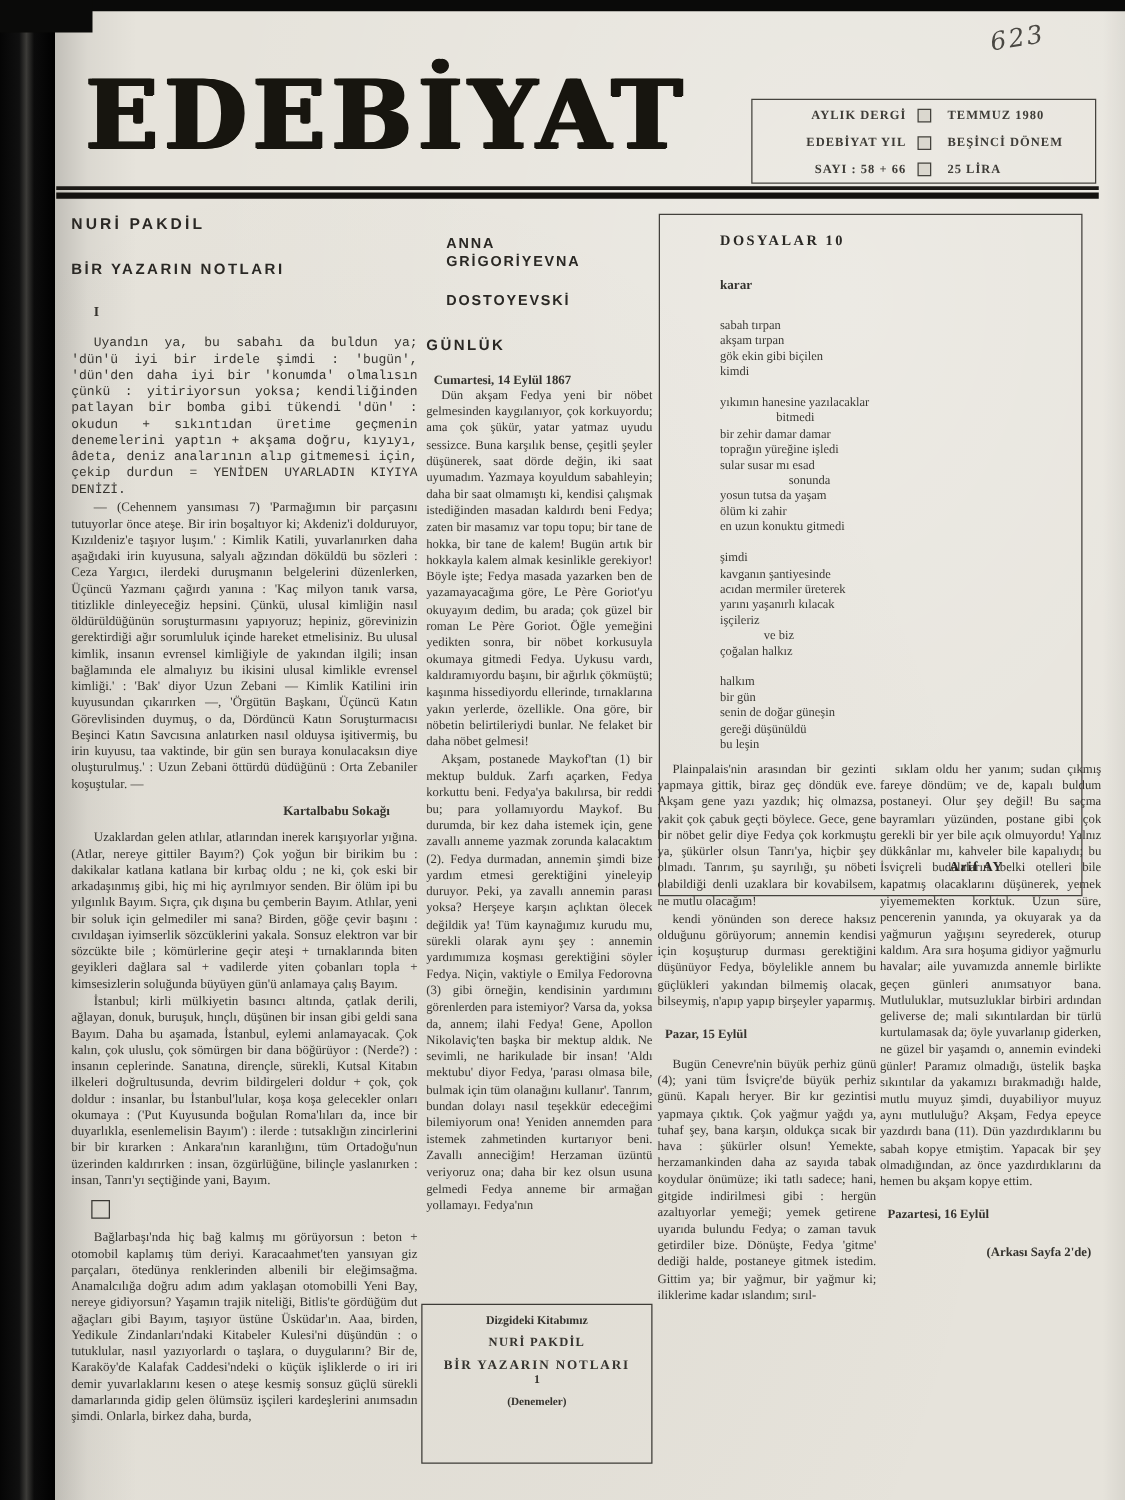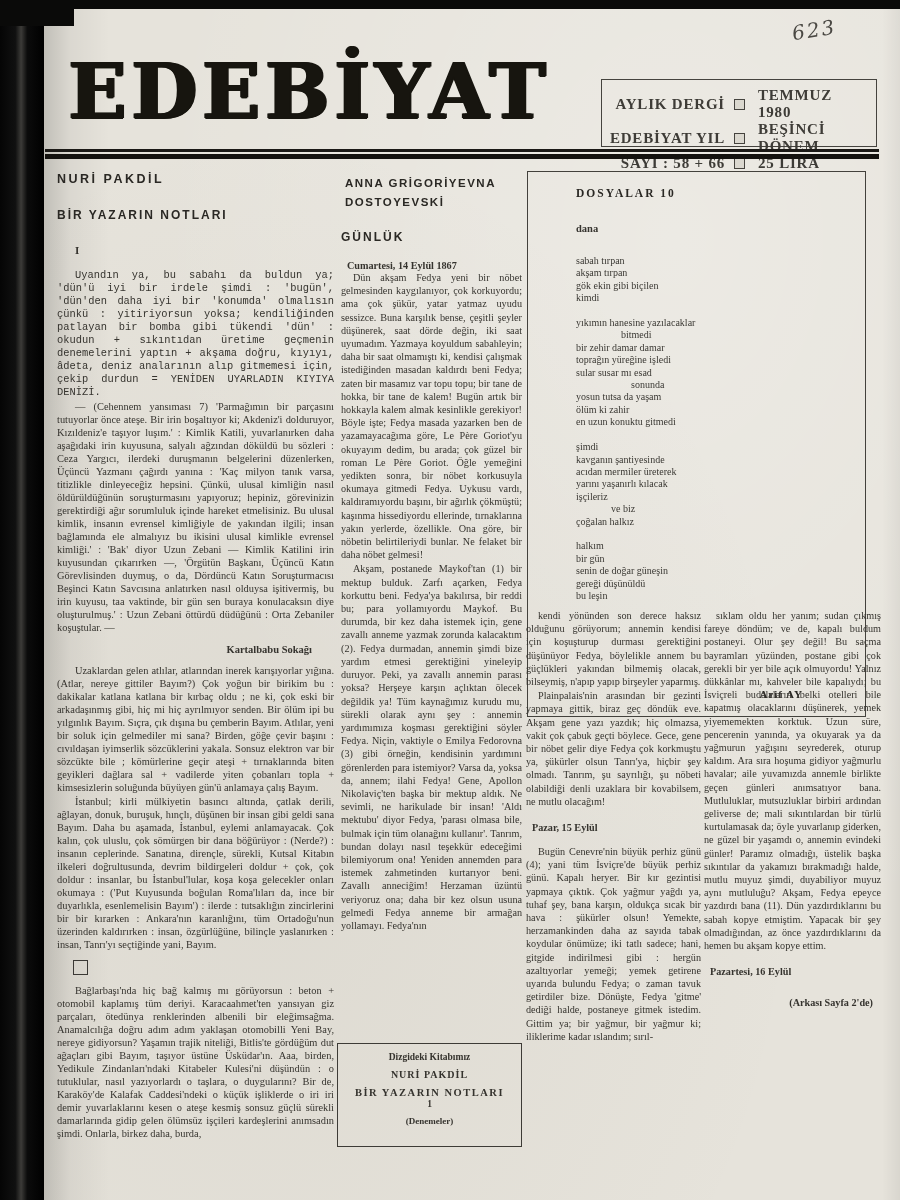--- a/index.html
+++ b/index.html
@@ -21,21 +21,21 @@
   .handwritten{position:absolute;left:792px;top:18px;font-family:"DejaVu Serif",serif;
     font-style:italic;font-size:20px;color:#4a4843;transform:rotate(-9deg);letter-spacing:2px;}
   .masthead{position:absolute;left:68px;top:54px;margin:0;line-height:1;
     font-family:"DejaVu Serif",serif;font-weight:bold;font-size:76px;letter-spacing:5px;
     color:#17150f;
     text-shadow:2px 0 0 #17150f,-1px 0 0 #17150f,0 1px 0 #17150f,1px 1px 0 #17150f;}
   .info-box{position:absolute;left:601px;top:79px;width:276px;height:68px;
     border:1.5px solid #45433e;box-sizing:border-box;padding:7px 10px 5px 6px;
     display:flex;flex-direction:column;justify-content:space-between;}
   .info-row{display:grid;grid-template-columns:1fr 15px 108px;gap:9px;align-items:center;
-    font-size:15px;letter-spacing:0.8px;color:#3e3c37;font-weight:bold;}
+    font-size:10px;letter-spacing:0.8px;color:#3e3c37;font-weight:bold;}
   .info-left{text-align:right;}
   .info-check{width:11px;height:11px;border:1.5px solid #45433e;background:rgba(190,185,172,0.35);box-sizing:border-box;}
   .rule{position:absolute;left:45px;top:149px;width:834px;}
   .rule-thin{height:3px;background:#1b1916;margin-bottom:2px;}
   .rule-thick{height:5px;background:#14120f;}
 
   .col{position:absolute;overflow:hidden;box-sizing:border-box;}
   .col1{left:57px;top:172px;width:277px;height:980px;}
   .col2{left:341px;top:172px;width:181px;height:862px;}
   .col3{left:526px;top:609px;width:175px;height:557px;}
@@ -47,35 +47,35 @@
     font-size:12px;letter-spacing:2px;margin:22px 0 0 0;}
   .sec-num{font-weight:bold;font-size:11px;padding-left:18px;margin-top:22px;}
   .col p{margin:0 0 1px 0;font-size:10.4px;line-height:13px;text-align:justify;text-indent:18px;}
   .col1 p:first-of-type{margin-top:13px;font-family:Liberation Mono, monospace;}
   .col2 p, .col3 p, .col4 p{font-size:10.2px;line-height:13.2px;text-indent:12px;}
   .subhead{font-weight:bold;font-size:10.5px;text-align:right;padding-right:22px;margin:10px 0 9px 0;}
   .sq-marker{width:13px;height:13px;border:1.6px solid #3a3834;margin:9px 0 9px 16px;background:transparent;}
   .cont-note{font-weight:bold;font-size:10.2px;text-align:right;padding-right:8px;margin-top:20px;}
 
   .byline2{font-family:"Liberation Sans",sans-serif;font-weight:bold;color:#2a2824;
-    font-size:11.5px;letter-spacing:1.5px;margin:4px;line-height:15px;}
+    font-size:11.5px;letter-spacing:1.5px;margin:16px;line-height:15px;}
   .gunluk{font-family:Liberation Sans, sans-serif;font-weight:bold;color:#2a2824;
     font-size:12px;letter-spacing:2px;margin:20px 0 0 0;}
   .date-head{font-weight:bold;font-size:10.2px;margin:16px 0 0 6px;}
   .col2 .date-head + p, .first-after{}
   .col3 .date-head, .col4 .date-head{margin:14px 0 12px 6px;}
 
   .poem-box{position:absolute;left:527px;top:171px;width:339px;height:546px;
     border:1.5px solid #43413c;box-sizing:border-box;padding:15px 20px 0 48px;}
   .poem-header{font-weight:bold;font-size:11.5px;letter-spacing:2px;color:#2a2824;}
   .poem-title{font-weight:bold;font-size:10.5px;margin-top:24px;}
   .poem-body{margin-top:21px;font-size:10px;line-height:12.4px;white-space:pre-wrap;color:#3a3833;}
   .poem-author{position:absolute;right:62px;bottom:16px;font-weight:bold;font-size:11px;letter-spacing:1px;color:#2a2824;}
 
-  .book-box{position:absolute;left:337px;top:1043px;width:185px;height:104px;
+  .book-box{position:absolute;left:337px;top:1043px;width:185px;height:128px;
     border:1.5px solid #3d3b36;box-sizing:border-box;text-align:center;padding-top:8px;}
   .bb-label{font-weight:bold;font-size:9.5px;}
   .bb-author{font-weight:bold;font-size:10px;letter-spacing:1px;margin-top:7px;}
   .bb-title{font-weight:bold;font-size:10.5px;letter-spacing:1.5px;margin-top:7px;}
   .bb-vol{font-weight:bold;font-size:9.5px;margin-top:1px;}
   .bb-genre{font-weight:bold;font-size:9px;margin-top:7px;}
 </style>
 </head>
 <body>
 
@@ -130,21 +130,21 @@
     <h2 class="byline2">ANNA GRİGORİYEVNA</h2>
     <h2 class="byline2">DOSTOYEVSKİ</h2>
     <h3 class="gunluk">GÜNLÜK</h3>
     <div class="date-head">Cumartesi, 14 Eylül 1867</div>
     <p class="first-after">Dün akşam Fedya yeni bir nöbet gelmesinden kaygılanıyor, çok korkuyordu; ama çok şükür, yatar yatmaz uyudu sessizce. Buna karşılık bense, çeşitli şeyler düşünerek, saat dörde değin, iki saat uyumadım. Yazmaya koyuldum sabahleyin; daha bir saat olmamıştı ki, kendisi çalışmak istediğinden masadan kaldırdı beni Fedya; zaten bir masamız var topu topu; bir tane de hokka, bir tane de kalem! Bugün artık bir hokkayla kalem almak kesinlikle gerekiyor! Böyle işte; Fedya masada yazarken ben de yazamayacağıma göre, Le Père Goriot'yu okuyayım dedim, bu arada; çok güzel bir roman Le Père Goriot. Öğle yemeğini yedikten sonra, bir nöbet korkusuyla okumaya gitmedi Fedya. Uykusu vardı, kaldıramıyordu başını, bir ağırlık çökmüştü; kaşınma hissediyordu ellerinde, tırnaklarına yakın yerlerde, özellikle. Ona göre, bir nöbetin belirtileriydi bunlar. Ne felaket bir daha nöbet gelmesi!</p>
     <p>Akşam, postanede Maykof'tan (1) bir mektup bulduk. Zarfı açarken, Fedya korkuttu beni. Fedya'ya bakılırsa, bir reddi bu; para yollamıyordu Maykof. Bu durumda, bir kez daha istemek için, gene zavallı anneme yazmak zorunda kalacaktım (2). Fedya durmadan, annemin şimdi bize yardım etmesi gerektiğini yineleyip duruyor. Peki, ya zavallı annemin parası yoksa? Herşeye karşın açlıktan ölecek değildik ya! Tüm kaynağımız kurudu mu, sürekli olarak aynı şey : annemin yardımımıza koşması gerektiğini söyler Fedya. Niçin, vaktiyle o Emilya Fedorovna (3) gibi örneğin, kendisinin yardımını görenlerden para istemiyor? Varsa da, yoksa da, annem; ilahi Fedya! Gene, Apollon Nikolaviç'ten başka bir mektup aldık. Ne sevimli, ne harikulade bir insan! 'Aldı mektubu' diyor Fedya, 'parası olmasa bile, bulmak için tüm olanağını kullanır'. Tanrım, bundan dolayı nasıl teşekkür edeceğimi bilemiyorum ona! Yeniden annemden para istemek zahmetinden kurtarıyor beni. Zavallı anneciğim! Herzaman üzüntü veriyoruz ona; daha bir kez olsun usuna gelmedi Fedya anneme bir armağan yollamayı. Fedya'nın</p>
   </section>
 
   <div class="poem-box">
     <div class="poem-header">DOSYALAR  10</div>
-    <div class="poem-title">dana</div>
+    <div class="poem-title">karar</div>
     <div class="poem-body">sabah tırpan
 akşam tırpan
 gök ekin gibi biçilen
 kimdi
 
 yıkımın hanesine yazılacaklar
                   bitmedi
 bir zehir damar damar
 toprağın yüreğine işledi
 sular susar mı esad
@@ -163,22 +163,22 @@
 
 halkım
 bir gün
 senin de doğar güneşin
 gereği düşünüldü
 bu leşin</div>
     <div class="poem-author">Arif AY</div>
   </div>
 
   <section class="col col3">
+    <p>Plainpalais'nin arasından bir gezinti yapmaya gittik, biraz geç döndük eve. Akşam gene yazı yazdık; hiç olmazsa, vakit çok çabuk geçti böylece. Gece, gene bir nöbet gelir diye Fedya çok korkmuştu ya, şükürler olsun Tanrı'ya, hiçbir şey olmadı. Tanrım, şu sayrılığı, şu nöbeti olabildiği denli uzaklara bir kovabilsem, ne mutlu olacağım!</p>
     <p>kendi yönünden son derece haksız olduğunu görüyorum; annemin kendisi için koşuşturup durması gerektiğini düşünüyor Fedya, böylelikle annem bu güçlükleri yakından bilmemiş olacak, bilseymiş, n'apıp yapıp birşeyler yaparmış.</p>
-    <p>Plainpalais'nin arasından bir gezinti yapmaya gittik, biraz geç döndük eve. Akşam gene yazı yazdık; hiç olmazsa, vakit çok çabuk geçti böylece. Gece, gene bir nöbet gelir diye Fedya çok korkmuştu ya, şükürler olsun Tanrı'ya, hiçbir şey olmadı. Tanrım, şu sayrılığı, şu nöbeti olabildiği denli uzaklara bir kovabilsem, ne mutlu olacağım!</p>
     <div class="date-head">Pazar, 15 Eylül</div>
     <p>Bugün Cenevre'nin büyük perhiz günü (4); yani tüm İsviçre'de büyük perhiz günü. Kapalı heryer. Bir kır gezintisi yapmaya çıktık. Çok yağmur yağdı ya, tuhaf şey, bana karşın, oldukça sıcak bir hava : şükürler olsun! Yemekte, herzamankinden daha az sayıda tabak koydular önümüze; iki tatlı sadece; hani, gitgide indirilmesi gibi : hergün azaltıyorlar yemeği; yemek getirene uyarıda bulundu Fedya; o zaman tavuk getirdiler bize. Dönüşte, Fedya 'gitme' dediği halde, postaneye gitmek istedim. Gittim ya; bir yağmur, bir yağmur ki; iliklerime kadar ıslandım; sırıl-</p>
   </section>
 
   <section class="col col4">
     <p>sıklam oldu her yanım; sudan çıkmış fareye döndüm; ve de, kapalı buldum postaneyi. Olur şey değil! Bu saçma bayramları yüzünden, postane gibi çok gerekli bir yer bile açık olmuyordu! Yalnız dükkânlar mı, kahveler bile kapalıydı; bu İsviçreli budalaların belki otelleri bile kapatmış olacaklarını düşünerek, yemek yiyememekten korktuk. Uzun süre, pencerenin yanında, ya okuyarak ya da yağmurun yağışını seyrederek, oturup kaldım. Ara sıra hoşuma gidiyor yağmurlu havalar; aile yuvamızda annemle birlikte geçen günleri anımsatıyor bana. Mutluluklar, mutsuzluklar birbiri ardından geliverse de; mali sıkıntılardan bir türlü kurtulamasak da; öyle yuvarlanıp giderken, ne güzel bir yaşamdı o, annemin evindeki günler! Paramız olmadığı, üstelik başka sıkıntılar da yakamızı bırakmadığı halde, mutlu muyuz şimdi, duyabiliyor muyuz aynı mutluluğu? Akşam, Fedya epeyce yazdırdı bana (11). Dün yazdırdıklarını bu sabah kopye etmiştim. Yapacak bir şey olmadığından, az önce yazdırdıklarını da hemen bu akşam kopye ettim.</p>
     <div class="date-head">Pazartesi, 16 Eylül</div>
     <div class="cont-note">(Arkası Sayfa 2'de)</div>
   </section>
 

